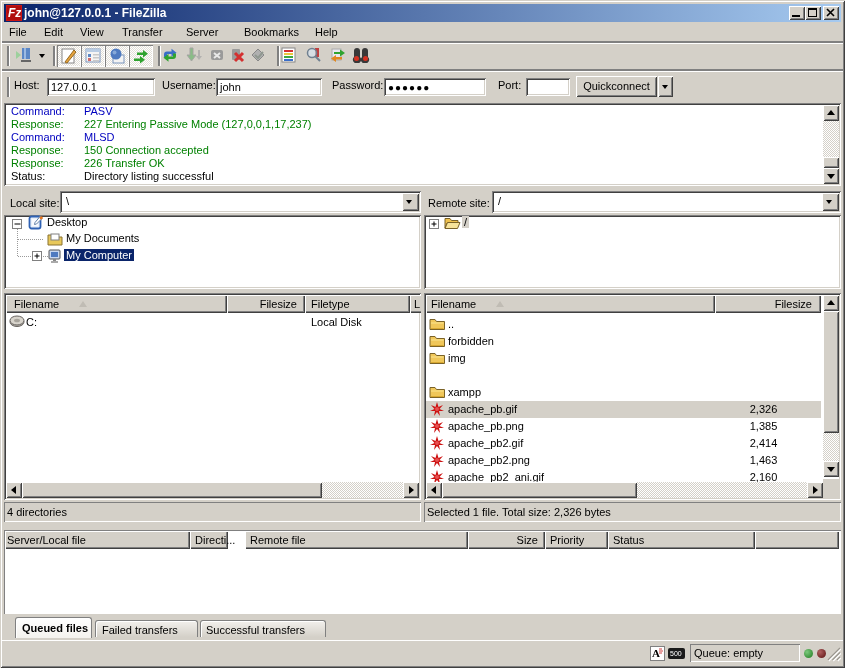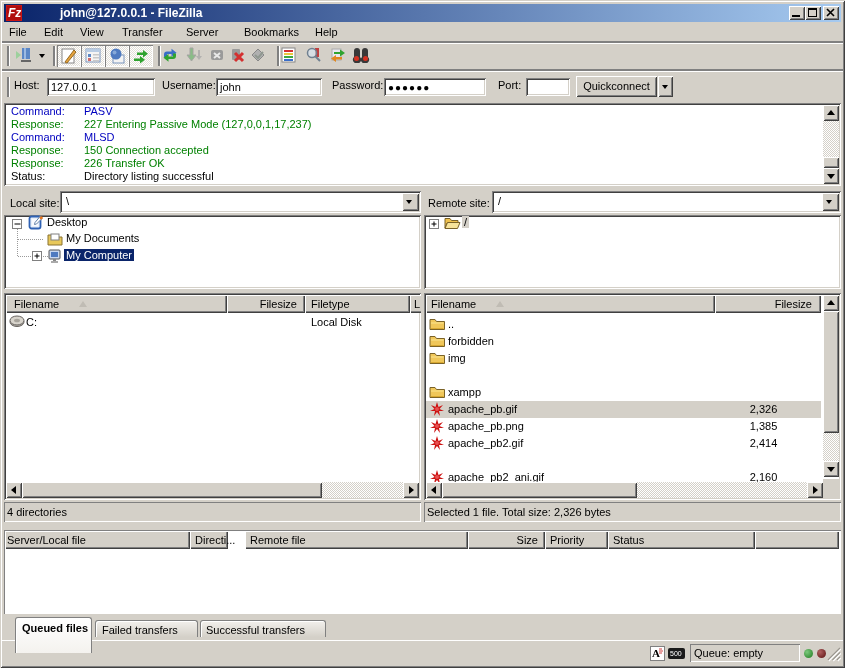--- a/index.html
+++ b/index.html
@@ -7,21 +7,21 @@
 body { font-family:"Liberation Sans", sans-serif; font-size:11px; color:#000; background:#D4D0C8; }
 .abs { position:absolute; }
 #win { position:absolute; left:0; top:0; width:845px; height:668px; background:#D4D0C8; }
 #winborder { position:absolute; left:0; top:0; width:845px; height:668px; z-index:90; pointer-events:none;
   box-shadow: inset 1px 1px 0 #D4D0C8, inset -1px -1px 0 #404040, inset 2px 2px 0 #FFFFFF, inset -2px -2px 0 #808080; }
 .sunkenthin { box-shadow: inset 1px 1px 0 #808080, inset -1px -1px 0 #FFFFFF; }
 .groove { position:absolute; left:2px; width:841px; height:2px; background:#808080; box-shadow:0 1px 0 #FFFFFF; }
 
 #titlebar { left:4px; top:4px; width:837px; height:18px;
   background:linear-gradient(to right,#0A246A,#A6CAF0); color:#fff; font-weight:bold; font-size:12px; }
-#titlebar .txt { position:absolute; left:20px; top:2px;margin-left:36px; }
+#titlebar .txt { position:absolute; left:20px; top:2px; }
 .tbtn { position:absolute; top:2px; width:16px; height:14px; background:#D4D0C8;
   box-shadow: inset 1px 1px 0 #FFFFFF, inset -1px -1px 0 #404040, inset 2px 2px 0 #D4D0C8, inset -2px -2px 0 #808080; }
 
 #menubar { left:0; top:23px; width:845px; height:18px; }
 #menubar span { position:absolute; top:3px; }
 
 #toolbar { left:0; top:43px; width:845px; height:26px; }
 .tsep { position:absolute; top:3px; width:2px; height:20px; background:#808080; box-shadow:1px 0 0 #FFFFFF; }
 .ticon { position:absolute; top:4px; width:16px; height:16px; }
 .toggle { position:absolute; top:2px; width:24px; height:22px;
@@ -78,21 +78,21 @@
 .fsz { position:absolute; left:289px; width:97px; top:2px; text-align:center; }
 .sel { background:#0A246A; color:#fff; padding:0 2px; margin-left:-2px; }
 
 #queue { left:4px; top:530px; width:837px; height:84px; background:#fff;
   box-shadow: inset 1px 1px 0 #808080, inset -1px -1px 0 #FFFFFF; }
 #queue .hdr { top:1px; height:18px; }
 
 .tab { position:absolute; height:17px; background:linear-gradient(#F2F0EC,#D4D0C8); border:1px solid #808080;
   border-bottom:none; border-radius:3px 3px 0 0; box-shadow:inset 1px 1px 0 #FFFFFF; }
 .tab span { position:absolute; left:8px; top:3px; white-space:nowrap; }
-.tab.active { background:linear-gradient(#FFFFFF,#F4F2EE); height:36px; z-index:5; }
+.tab.active { background:linear-gradient(#FFFFFF,#F4F2EE); height:21px; z-index:5; }
 
 #statusbar { left:0; top:640px; width:845px; height:25px; border-top:1px solid #FFFFFF; }
 .led { position:absolute; top:8px; width:9px; height:9px; border-radius:50%; }
 </style>
 </head>
 <body>
 <div id="win">
   <div id="titlebar" class="abs">
     <svg class="abs" style="left:2px;top:1px" width="16" height="16">
         <rect x="0" y="0" width="16" height="16" fill="#C81414"></rect>
@@ -404,20 +404,27 @@
         </svg>
         <span class="nm">apache_pb.png</span>
         <span class="fsz">1,385</span>
       </div>
     <div class="row" style="left:2px;top:142px;width:395px">
         <svg width="17" height="16">
           <use href="#apic"></use>
         </svg>
         <span class="nm">apache_pb2.gif</span>
         <span class="fsz">2,414</span>
+      </div>
+    <div class="row" style="left:2px;top:159px;width:395px">
+        <svg width="17" height="16">
+          <use href="#apic"></use>
+        </svg>
+        <span class="nm">apache_pb2.png</span>
+        <span class="fsz">1,463</span>
       </div>
     <div class="row" style="left:2px;top:176px;width:395px;height:14px;overflow:hidden">
         <svg width="17" height="16">
           <use href="#apic"></use>
         </svg>
         <span class="nm">apache_pb2_ani.gif</span>
         <span class="fsz">2,160</span>
       </div>
     <div class="sbtn" style="left:399px;top:2px;width:16px;height:16px">
         <div class="tri" style="left:4px;top:5px;border:4px solid transparent;border-bottom:5px solid #000;border-top:none"></div>

